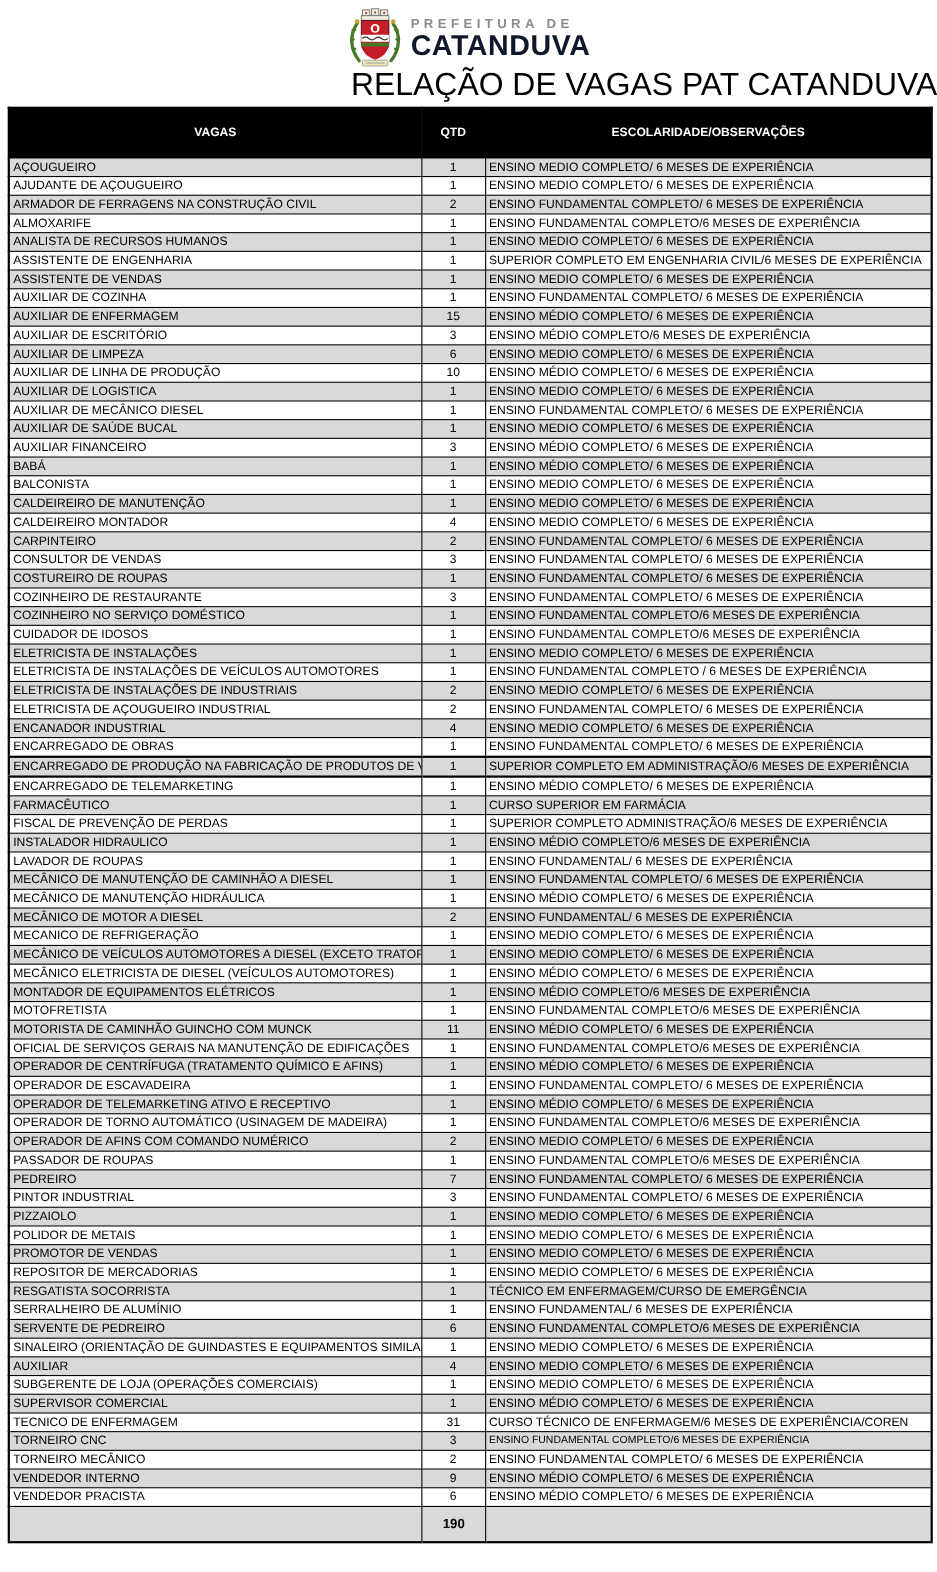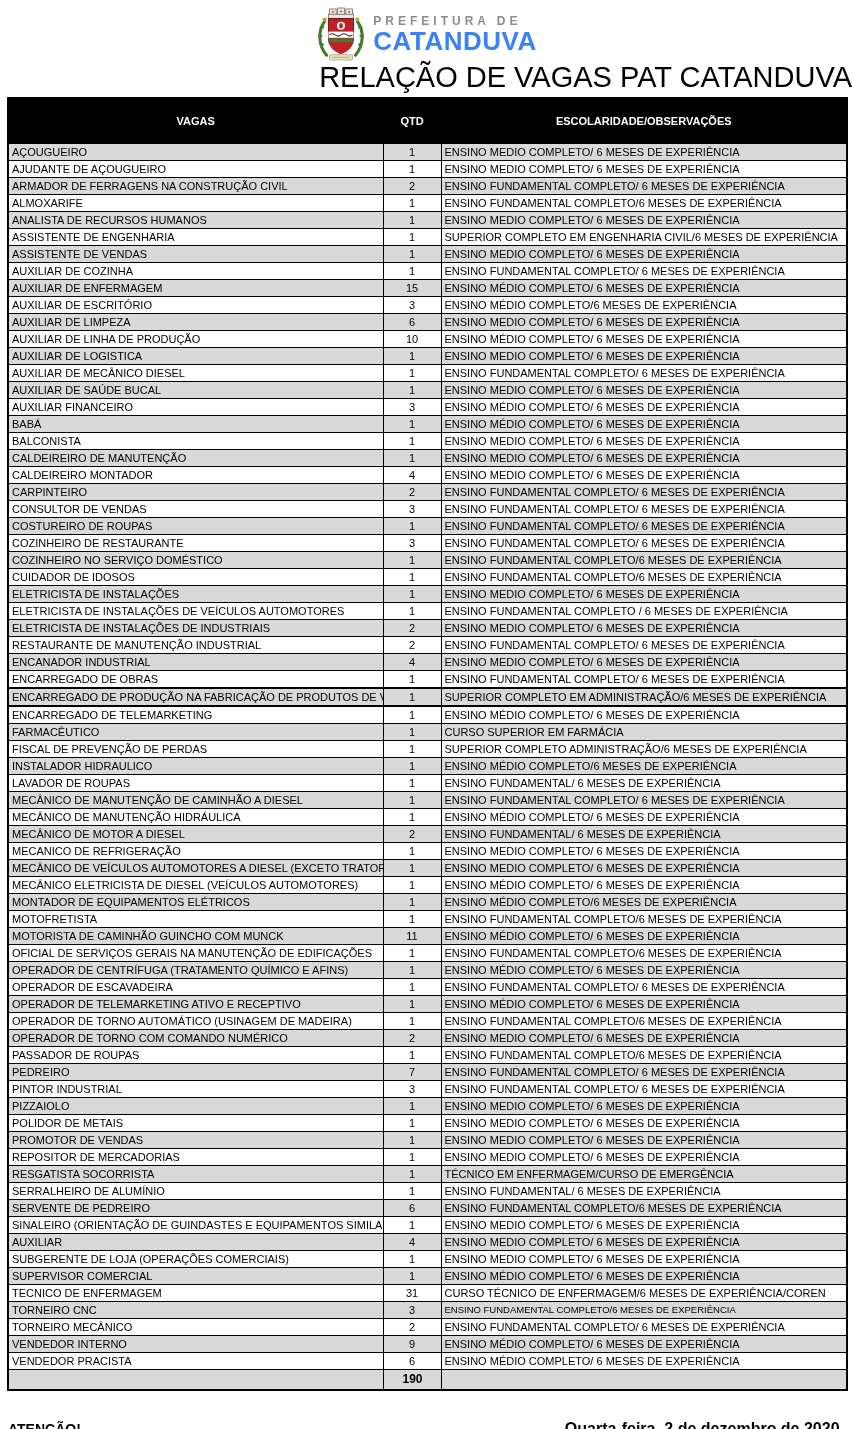--- a/index.html
+++ b/index.html
@@ -25,21 +25,21 @@
   .crest { width: 52px; height: 56px; display: block; }
   .logo-text { display: flex; flex-direction: column; justify-content: center; }
   .logo-line1 {
     color: #8C8C8C;
     font-size: 12px;
     letter-spacing: 4px;
     font-weight: 600;
     line-height: 14px;
   }
   .logo-line2 {
-    color: #3b82f6;
+    color: #0f172a;
     font-size: 26px;
     font-weight: bold;
     letter-spacing: 0.5px;
     line-height: 26px;
   }
   
   .title {
     text-align: right;
     font-size: 29px;
     line-height: 33px;
@@ -80,21 +80,21 @@
   }
   .vagas-table td.qtd { text-align: center; padding: 0; }
   .vagas-table tr.shaded td { background: #D9D9D9; }
   .vagas-table tr.thick td { border-bottom-width: 2px; }
   .vagas-table td.small-obs { font-size: 9.5px; }
   .vagas-table .total-row td {
     background: #D9D9D9;
     font-weight: bold;
     font-size: 12px;
     text-align: center;
-    height: 20px;
+    height: 32px;
     border-bottom: 2px solid #000;
   }
   
   .footer { margin: 29px 8px 0 8px; font-size: 12.5px; }
   .footer-top {
     display: flex;
     justify-content: space-between;
     align-items: baseline;
     font-weight: bold;
     margin-bottom: 26px;
@@ -305,21 +305,21 @@
           <td class="vaga">ELETRICISTA DE INSTALAÇÕES DE  VEÍCULOS AUTOMOTORES</td>
           <td class="qtd">1</td>
           <td class="obs">ENSINO FUNDAMENTAL COMPLETO / 6 MESES DE EXPERIÊNCIA</td>
         </tr>
         <tr class="shaded">
           <td class="vaga">ELETRICISTA DE INSTALAÇÕES DE  INDUSTRIAIS</td>
           <td class="qtd">2</td>
           <td class="obs">ENSINO MEDIO COMPLETO/ 6 MESES DE EXPERIÊNCIA</td>
         </tr>
         <tr>
-          <td class="vaga">RESTAURANTE DE MANUTENÇÃO INDUSTRIAL</td>
+          <td class="vaga">ELETRICISTA DE AÇOUGUEIRO INDUSTRIAL</td>
           <td class="qtd">2</td>
           <td class="obs">ENSINO FUNDAMENTAL COMPLETO/ 6 MESES DE EXPERIÊNCIA</td>
         </tr>
         <tr class="shaded">
           <td class="vaga">ENCANADOR INDUSTRIAL</td>
           <td class="qtd">4</td>
           <td class="obs">ENSINO MEDIO COMPLETO/ 6 MESES DE EXPERIÊNCIA</td>
         </tr>
         <tr class="thick">
           <td class="vaga">ENCARREGADO DE OBRAS</td>
@@ -420,21 +420,21 @@
           <td class="vaga">OPERADOR DE TELEMARKETING ATIVO E RECEPTIVO</td>
           <td class="qtd">1</td>
           <td class="obs">ENSINO MÉDIO COMPLETO/ 6 MESES DE EXPERIÊNCIA</td>
         </tr>
         <tr>
           <td class="vaga">OPERADOR DE TORNO AUTOMÁTICO (USINAGEM DE MADEIRA)</td>
           <td class="qtd">1</td>
           <td class="obs">ENSINO FUNDAMENTAL COMPLETO/6 MESES DE EXPERIÊNCIA</td>
         </tr>
         <tr class="shaded">
-          <td class="vaga">OPERADOR DE TORNO COM COMANDO NUMÉRICO</td>
+          <td class="vaga">OPERADOR DE AFINS COM COMANDO NUMÉRICO</td>
           <td class="qtd">2</td>
           <td class="obs">ENSINO MEDIO COMPLETO/ 6 MESES DE EXPERIÊNCIA</td>
         </tr>
         <tr>
           <td class="vaga">PASSADOR DE ROUPAS</td>
           <td class="qtd">1</td>
           <td class="obs">ENSINO FUNDAMENTAL COMPLETO/6 MESES DE EXPERIÊNCIA</td>
         </tr>
         <tr class="shaded">
           <td class="vaga">PEDREIRO</td>

